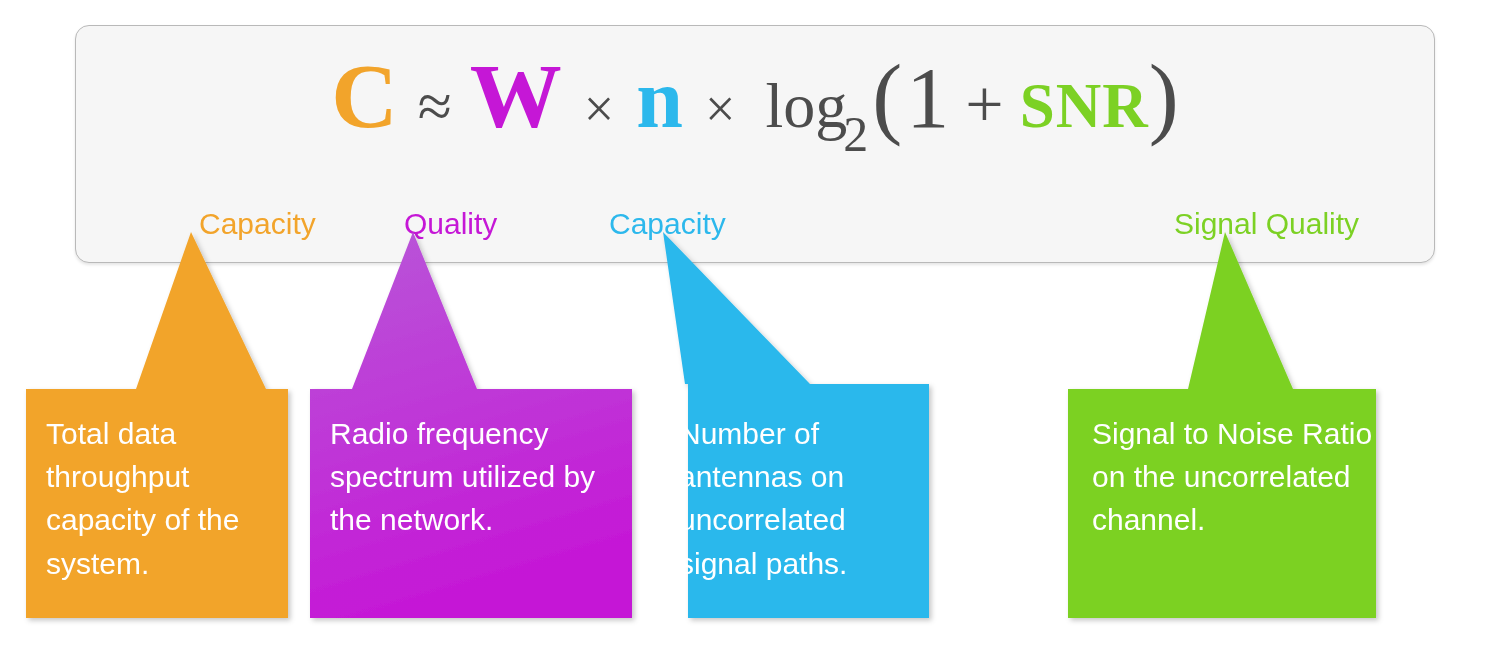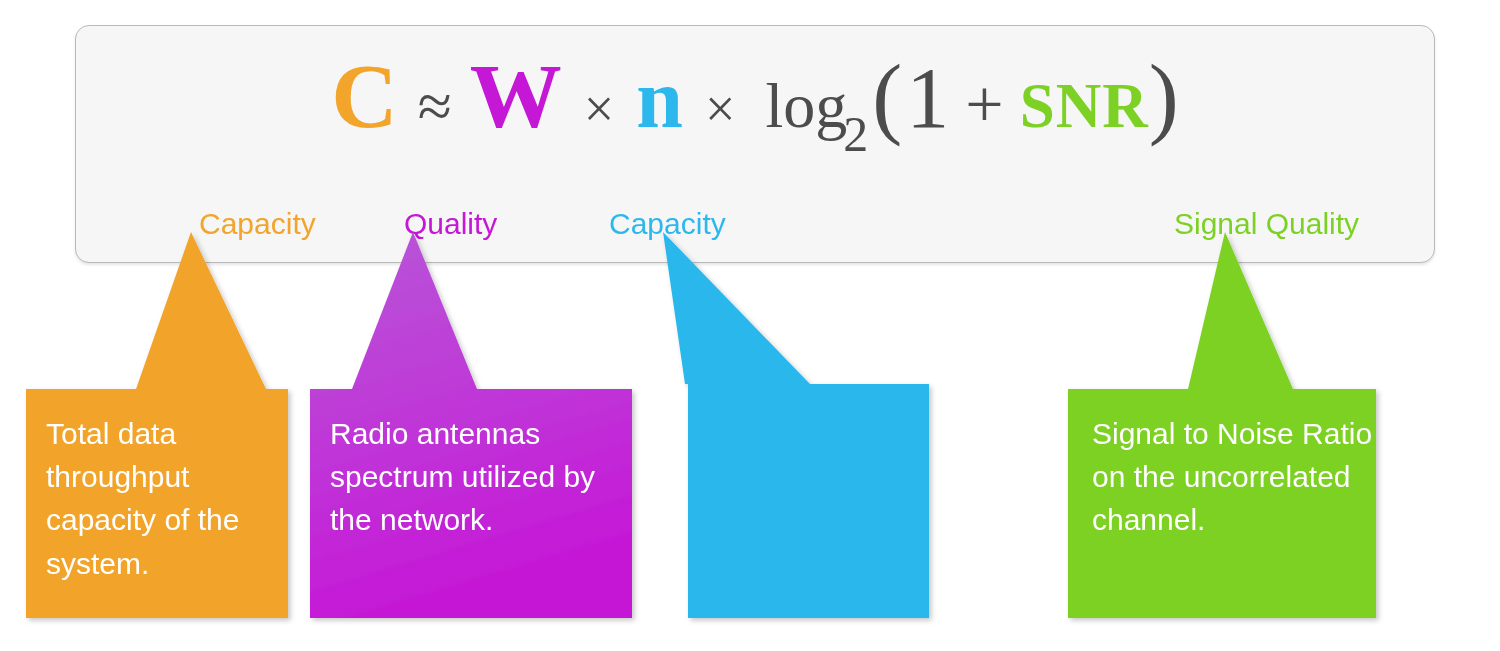--- a/index.html
+++ b/index.html
@@ -150,32 +150,33 @@
         <stop offset="0%" stop-color="#b857d8"></stop>
         <stop offset="55%" stop-color="#bf36d7"></stop>
         <stop offset="100%" stop-color="#c517d6"></stop>
       </linearGradient>
       <filter id="sh-m" x="-20%" y="-20%" width="150%" height="150%">
         <feDropShadow dx="2.5" dy="2.5" stdDeviation="2.5" flood-color="#000000" flood-opacity="0.22"></feDropShadow>
       </filter>
     </defs>
     <path d="M 0 157 L 42 157 L 103 0 L 167 157 L 322 157 L 322 386 L 0 386 Z" fill="url(#grad-m)" filter="url(#sh-m)"></path>
   </svg>
-  <div class="callout-text">Radio antennas spectrum utilized by the network.</div>
+  <div class="callout-text">Radio frequency spectrum utilized by the network.</div>
 </div>
 
 <div class="callout" id="callout-antennas">
   <svg class="callout-svg" width="278" height="392" viewBox="0 0 278 392">
     <defs>
       <filter id="sh-b" x="-20%" y="-20%" width="150%" height="150%">
         <feDropShadow dx="2.5" dy="2.5" stdDeviation="2.5" flood-color="#000000" flood-opacity="0.22"></feDropShadow>
       </filter>
     </defs>
     <path d="M 8 0 L 155 152 L 274 152 L 274 386 L 33 386 L 33 152 L 30 152 Z" fill="#2cb8ec" filter="url(#sh-b)"></path>
   </svg>
+  <div class="callout-text">Number of antennas on uncorrelated signal paths.</div>
 </div>
 
 <div class="callout" id="callout-signalquality">
   <svg class="callout-svg" width="314" height="392" viewBox="0 0 314 392">
     <defs>
       <filter id="sh-g" x="-20%" y="-20%" width="150%" height="150%">
         <feDropShadow dx="2.5" dy="2.5" stdDeviation="2.5" flood-color="#000000" flood-opacity="0.22"></feDropShadow>
       </filter>
     </defs>
     <path d="M 0 157 L 120 157 L 157 0 L 225 157 L 308 157 L 308 386 L 0 386 Z" fill="#7cd124" filter="url(#sh-g)"></path>

